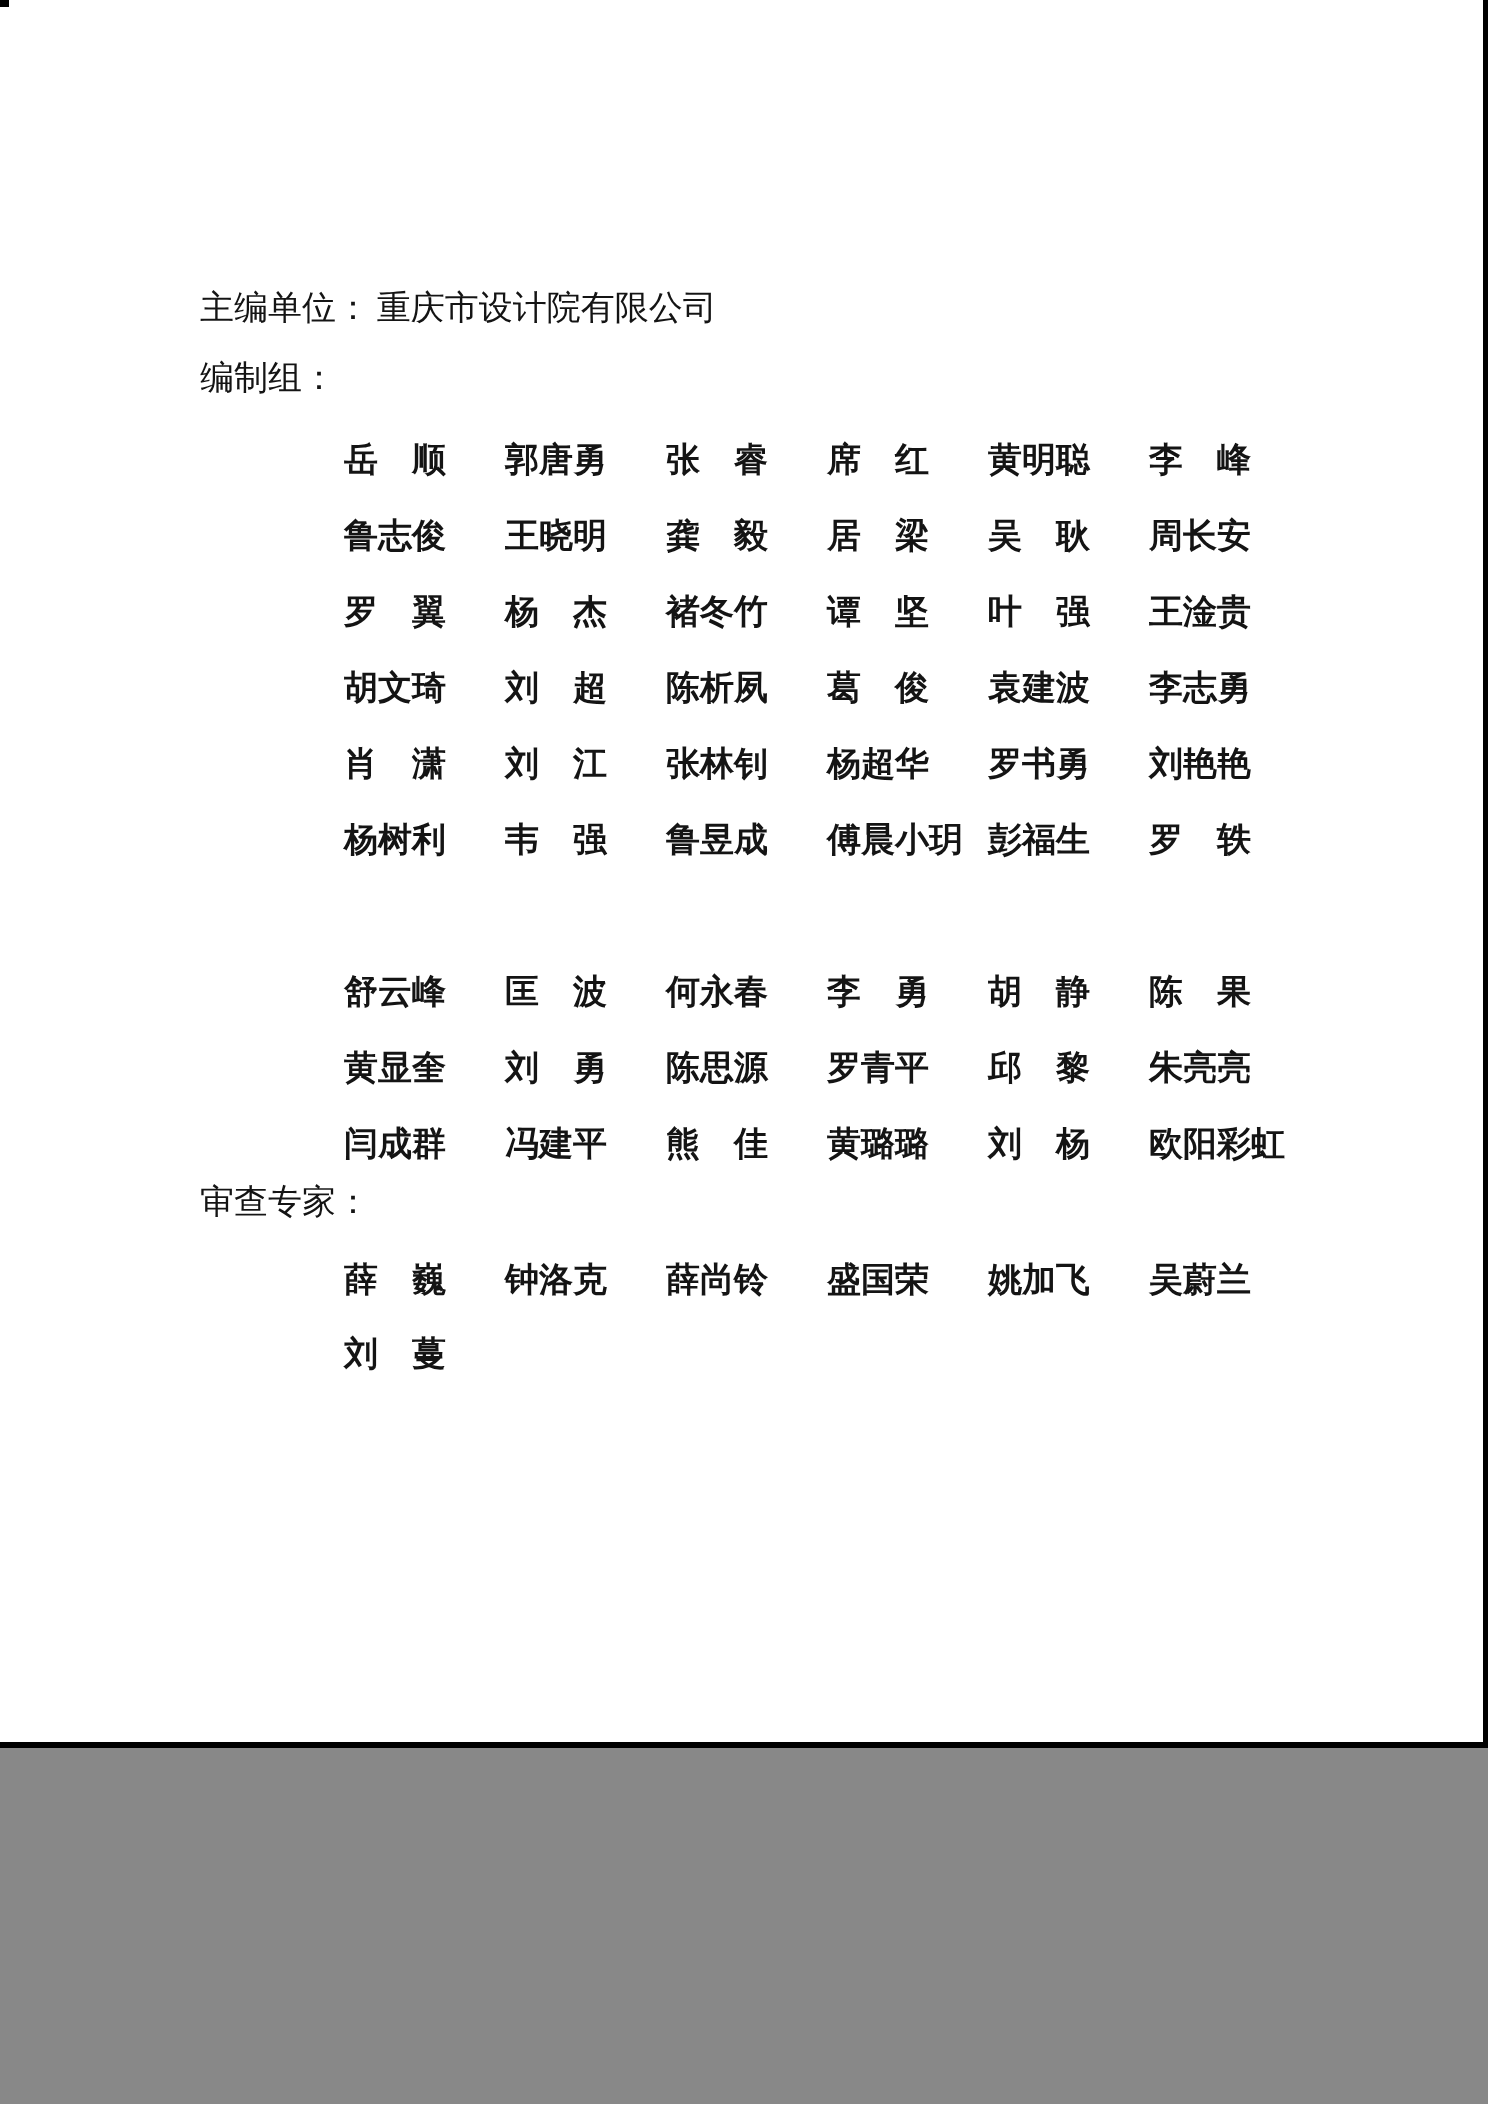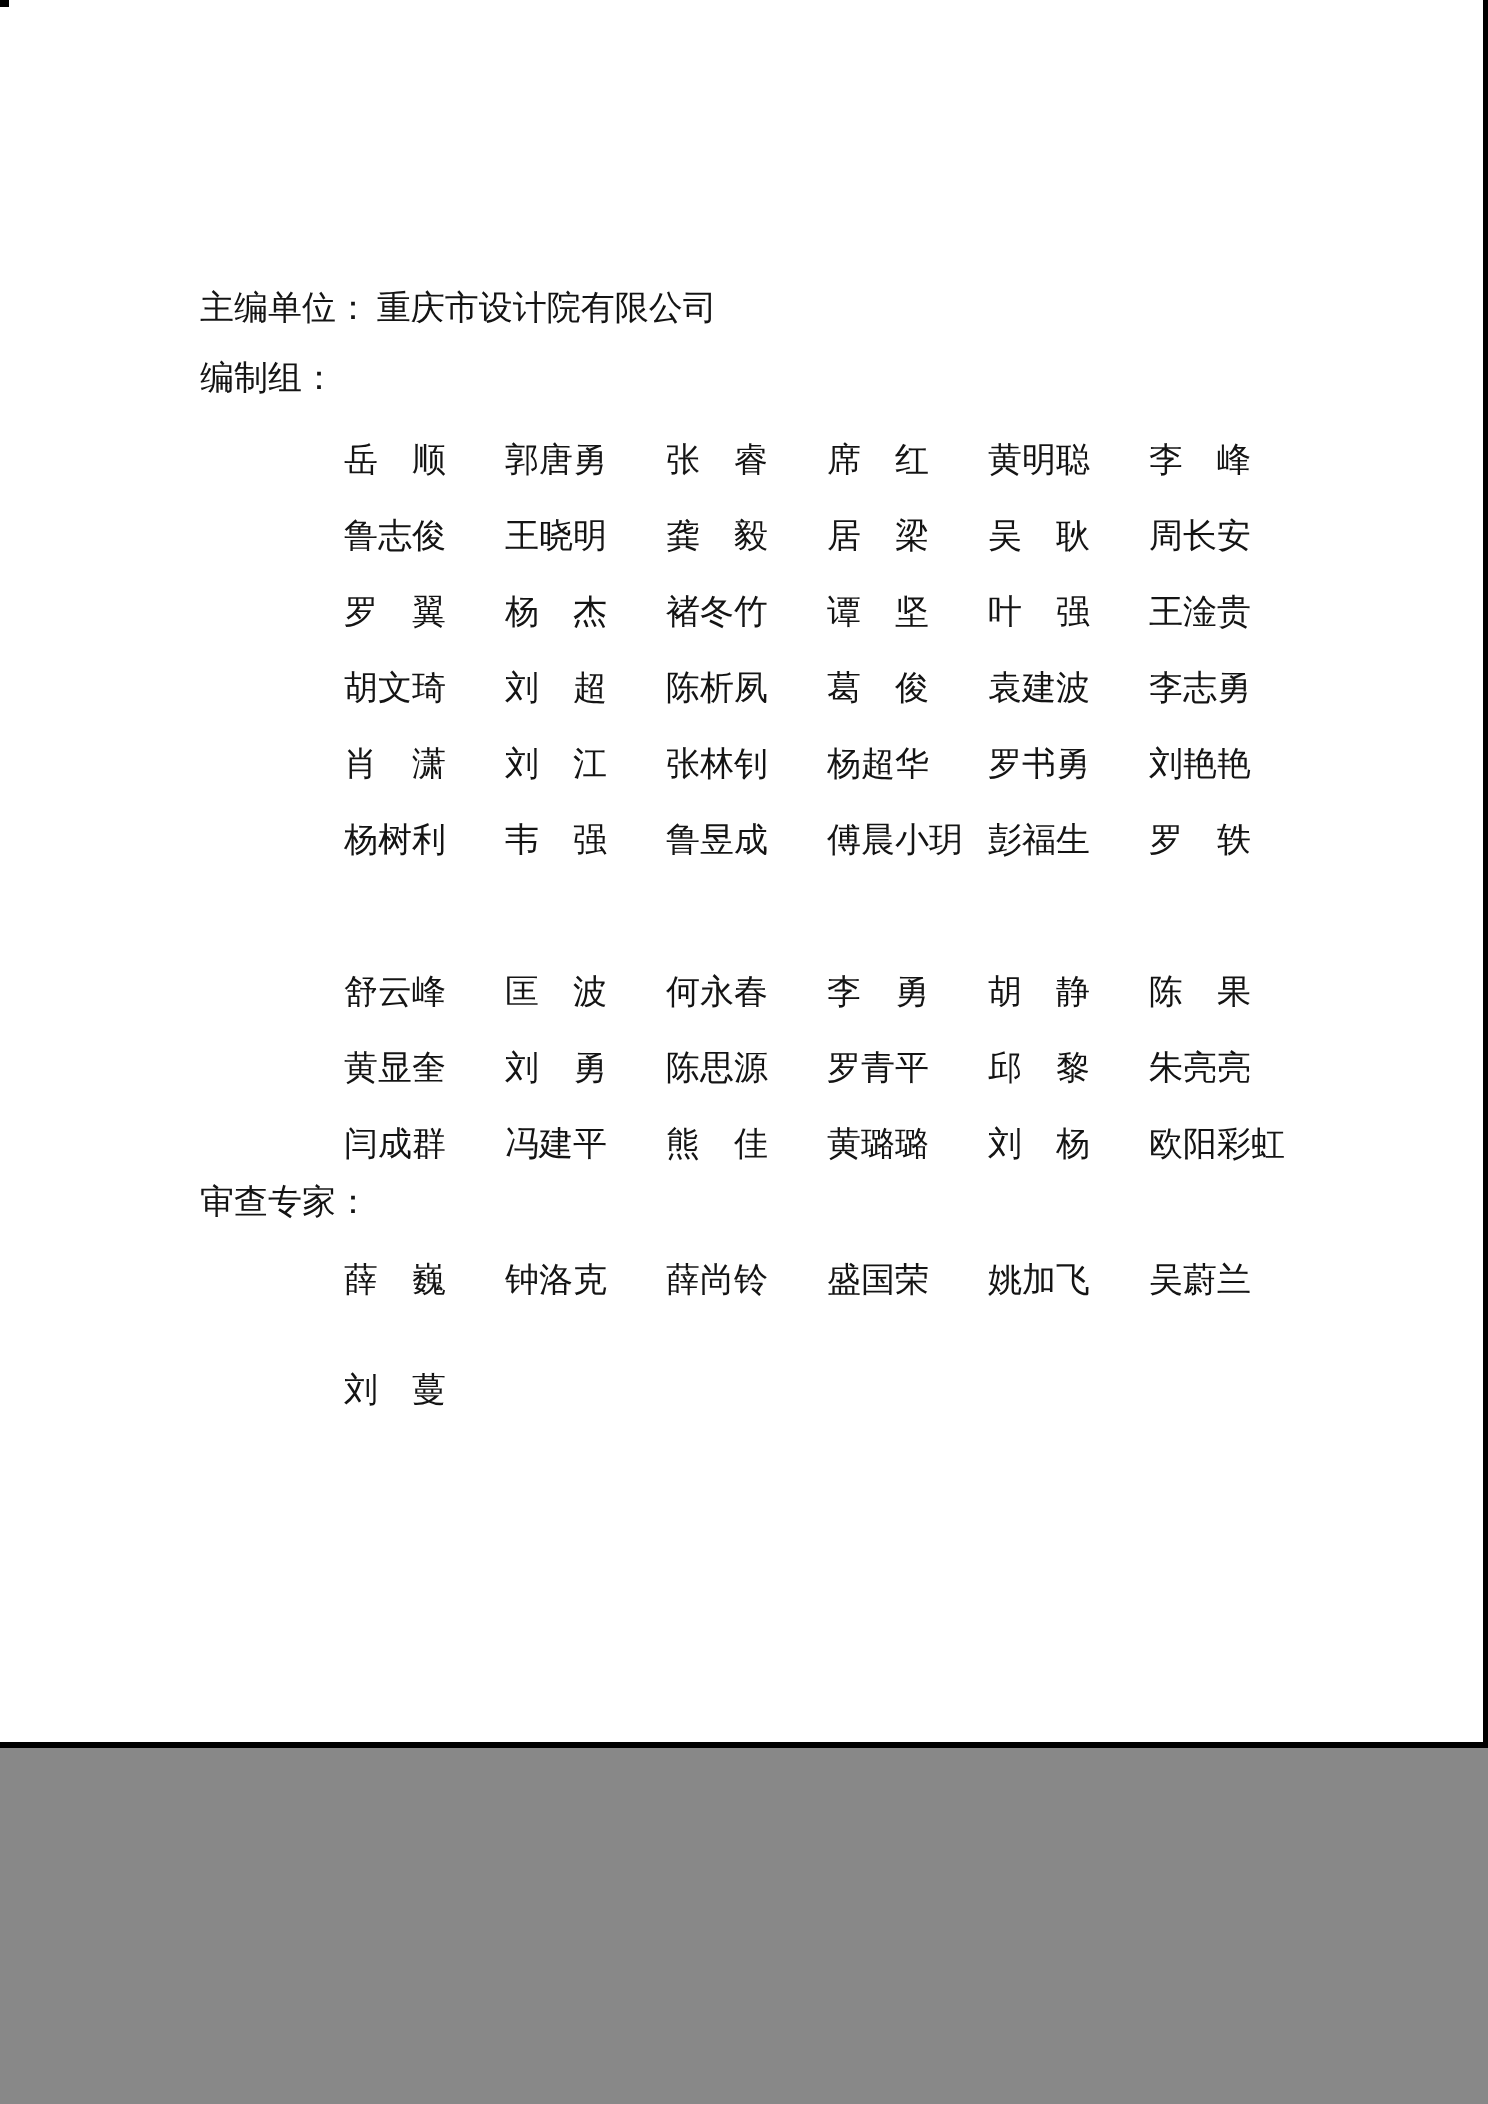--- a/index.html
+++ b/index.html
@@ -18,20 +18,21 @@
     line-height:1;
     white-space:nowrap;
   }
   .chief-value{margin-left:0.2em;}
   .name-row{
     position:absolute;
     left:344px;
     display:grid;
     grid-template-columns:repeat(5,161px) auto;
     line-height:1;
+    font-weight:bold;
   }
   .name{white-space:nowrap;}
   .edge-right{
     position:absolute;right:0;top:0;
     width:5px;height:2104px;background:#000;
   }
   .edge-bottom{
     position:absolute;left:0;bottom:0;
     width:1488px;height:6px;background:#000;
   }
@@ -137,20 +138,20 @@
 
   <div class="name-row" style="top:1263px">
     <span class="name">薛　巍</span>
     <span class="name">钟洛克</span>
     <span class="name">薛尚铃</span>
     <span class="name">盛国荣</span>
     <span class="name">姚加飞</span>
     <span class="name">吴蔚兰</span>
   </div>
 
-  <div class="name-row" style="top:1373px">
+  <div class="name-row" style="top:1337px">
     <span class="name">刘　蔓</span>
   </div>
 
   <div class="edge-right"></div>
   <div class="edge-bottom"></div>
   <div class="corner-mark"></div>
 </div>
 
 </body></html>

